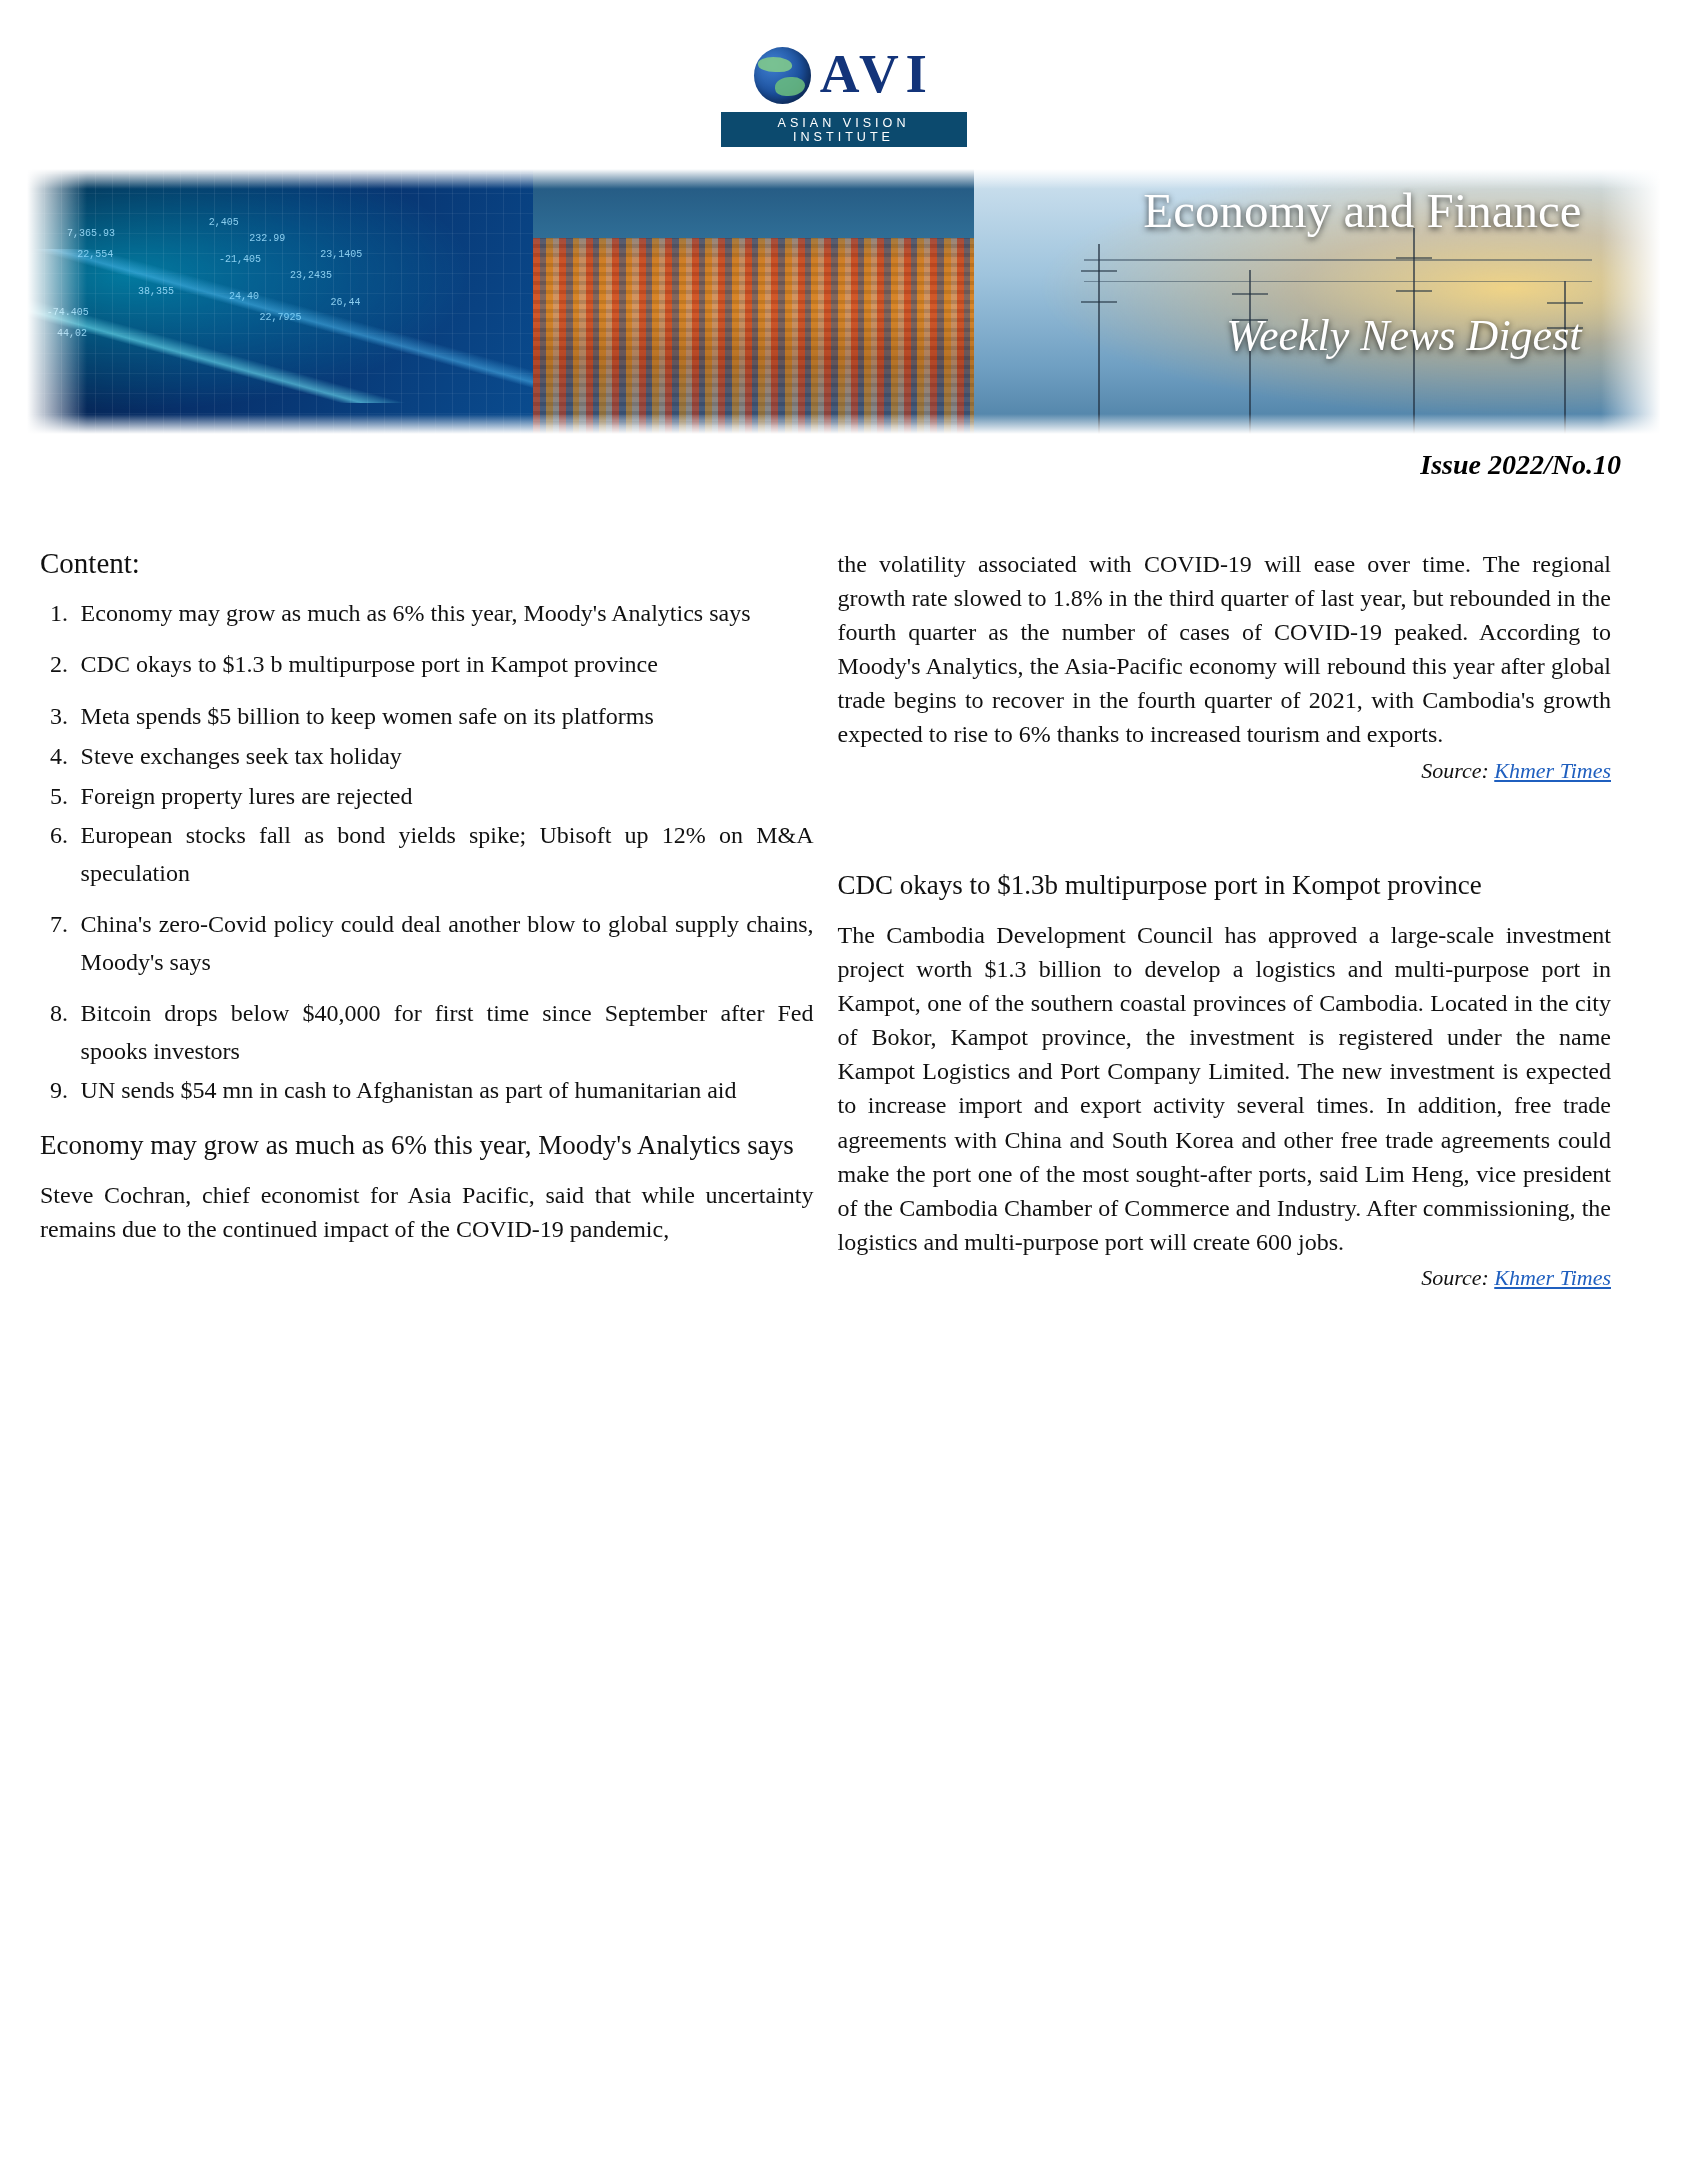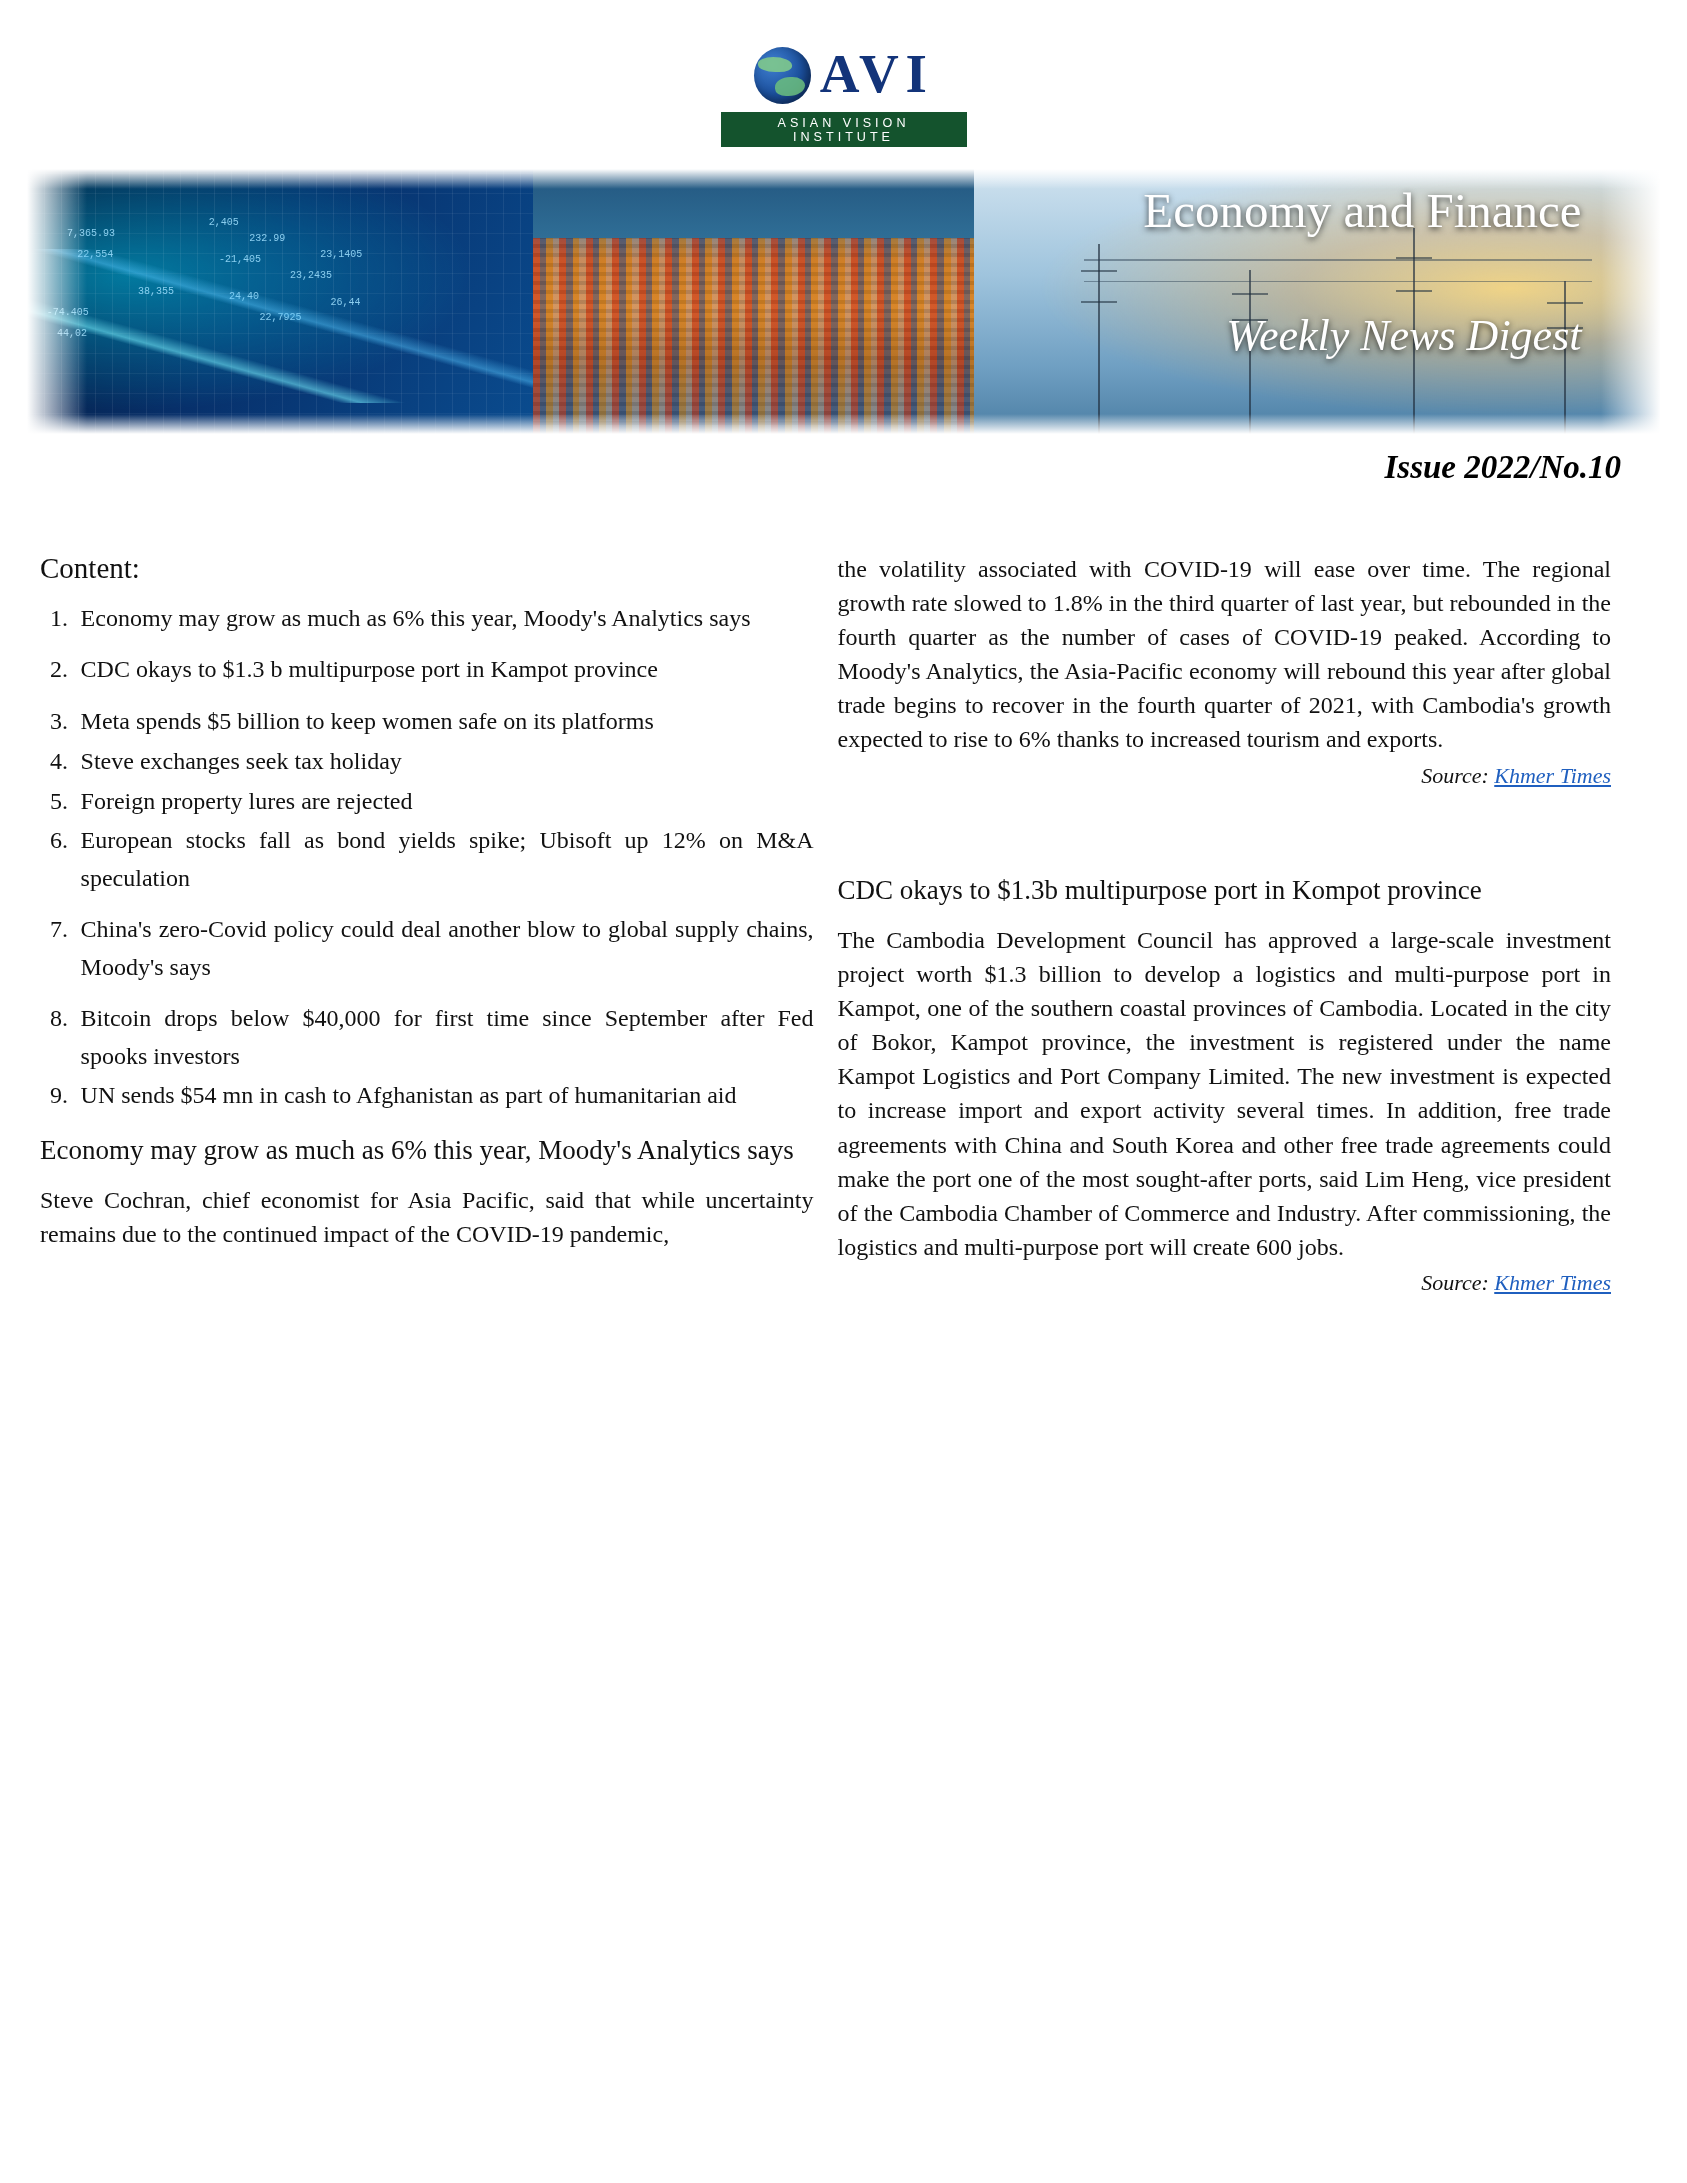--- a/index.html
+++ b/index.html
@@ -67,21 +67,21 @@
     font-family: "Liberation Serif", serif;
     font-size: 55px;
     font-weight: bold;
     letter-spacing: 6.6px;
     color: #13347a;
     line-height: 1;
     padding-bottom: 4px;
   }
   .logo-sub {
     margin-top: 6.6px;
-    background: #14532d;
+    background: #0c4a6e;
     color: #ffffff;
     font-family: "Liberation Sans", sans-serif;
     font-size: 12.6px;
     letter-spacing: 4px;
     padding: 4px 12px 3.3px 12px;
     width: 246px;
     text-align: center;
   }
 
   
@@ -206,21 +206,21 @@
     margin-top: 73px;
     text-shadow: 0 2px 6.6px rgba(0,0,0,.75);
   }
 
   .issue-line {
     margin: 14.6px 66px 0 0;
     text-align: right;
     font-family: "Liberation Serif", serif;
     font-style: italic;
     font-weight: bold;
-    font-size: 33px;
+    font-size: 28px;
     color: #000;
   }
 
   
   .columns {
     display: flex;
     margin: 66px 76px 0 40px;
     gap: 24px;
   }
   .col { width: 50%; }

